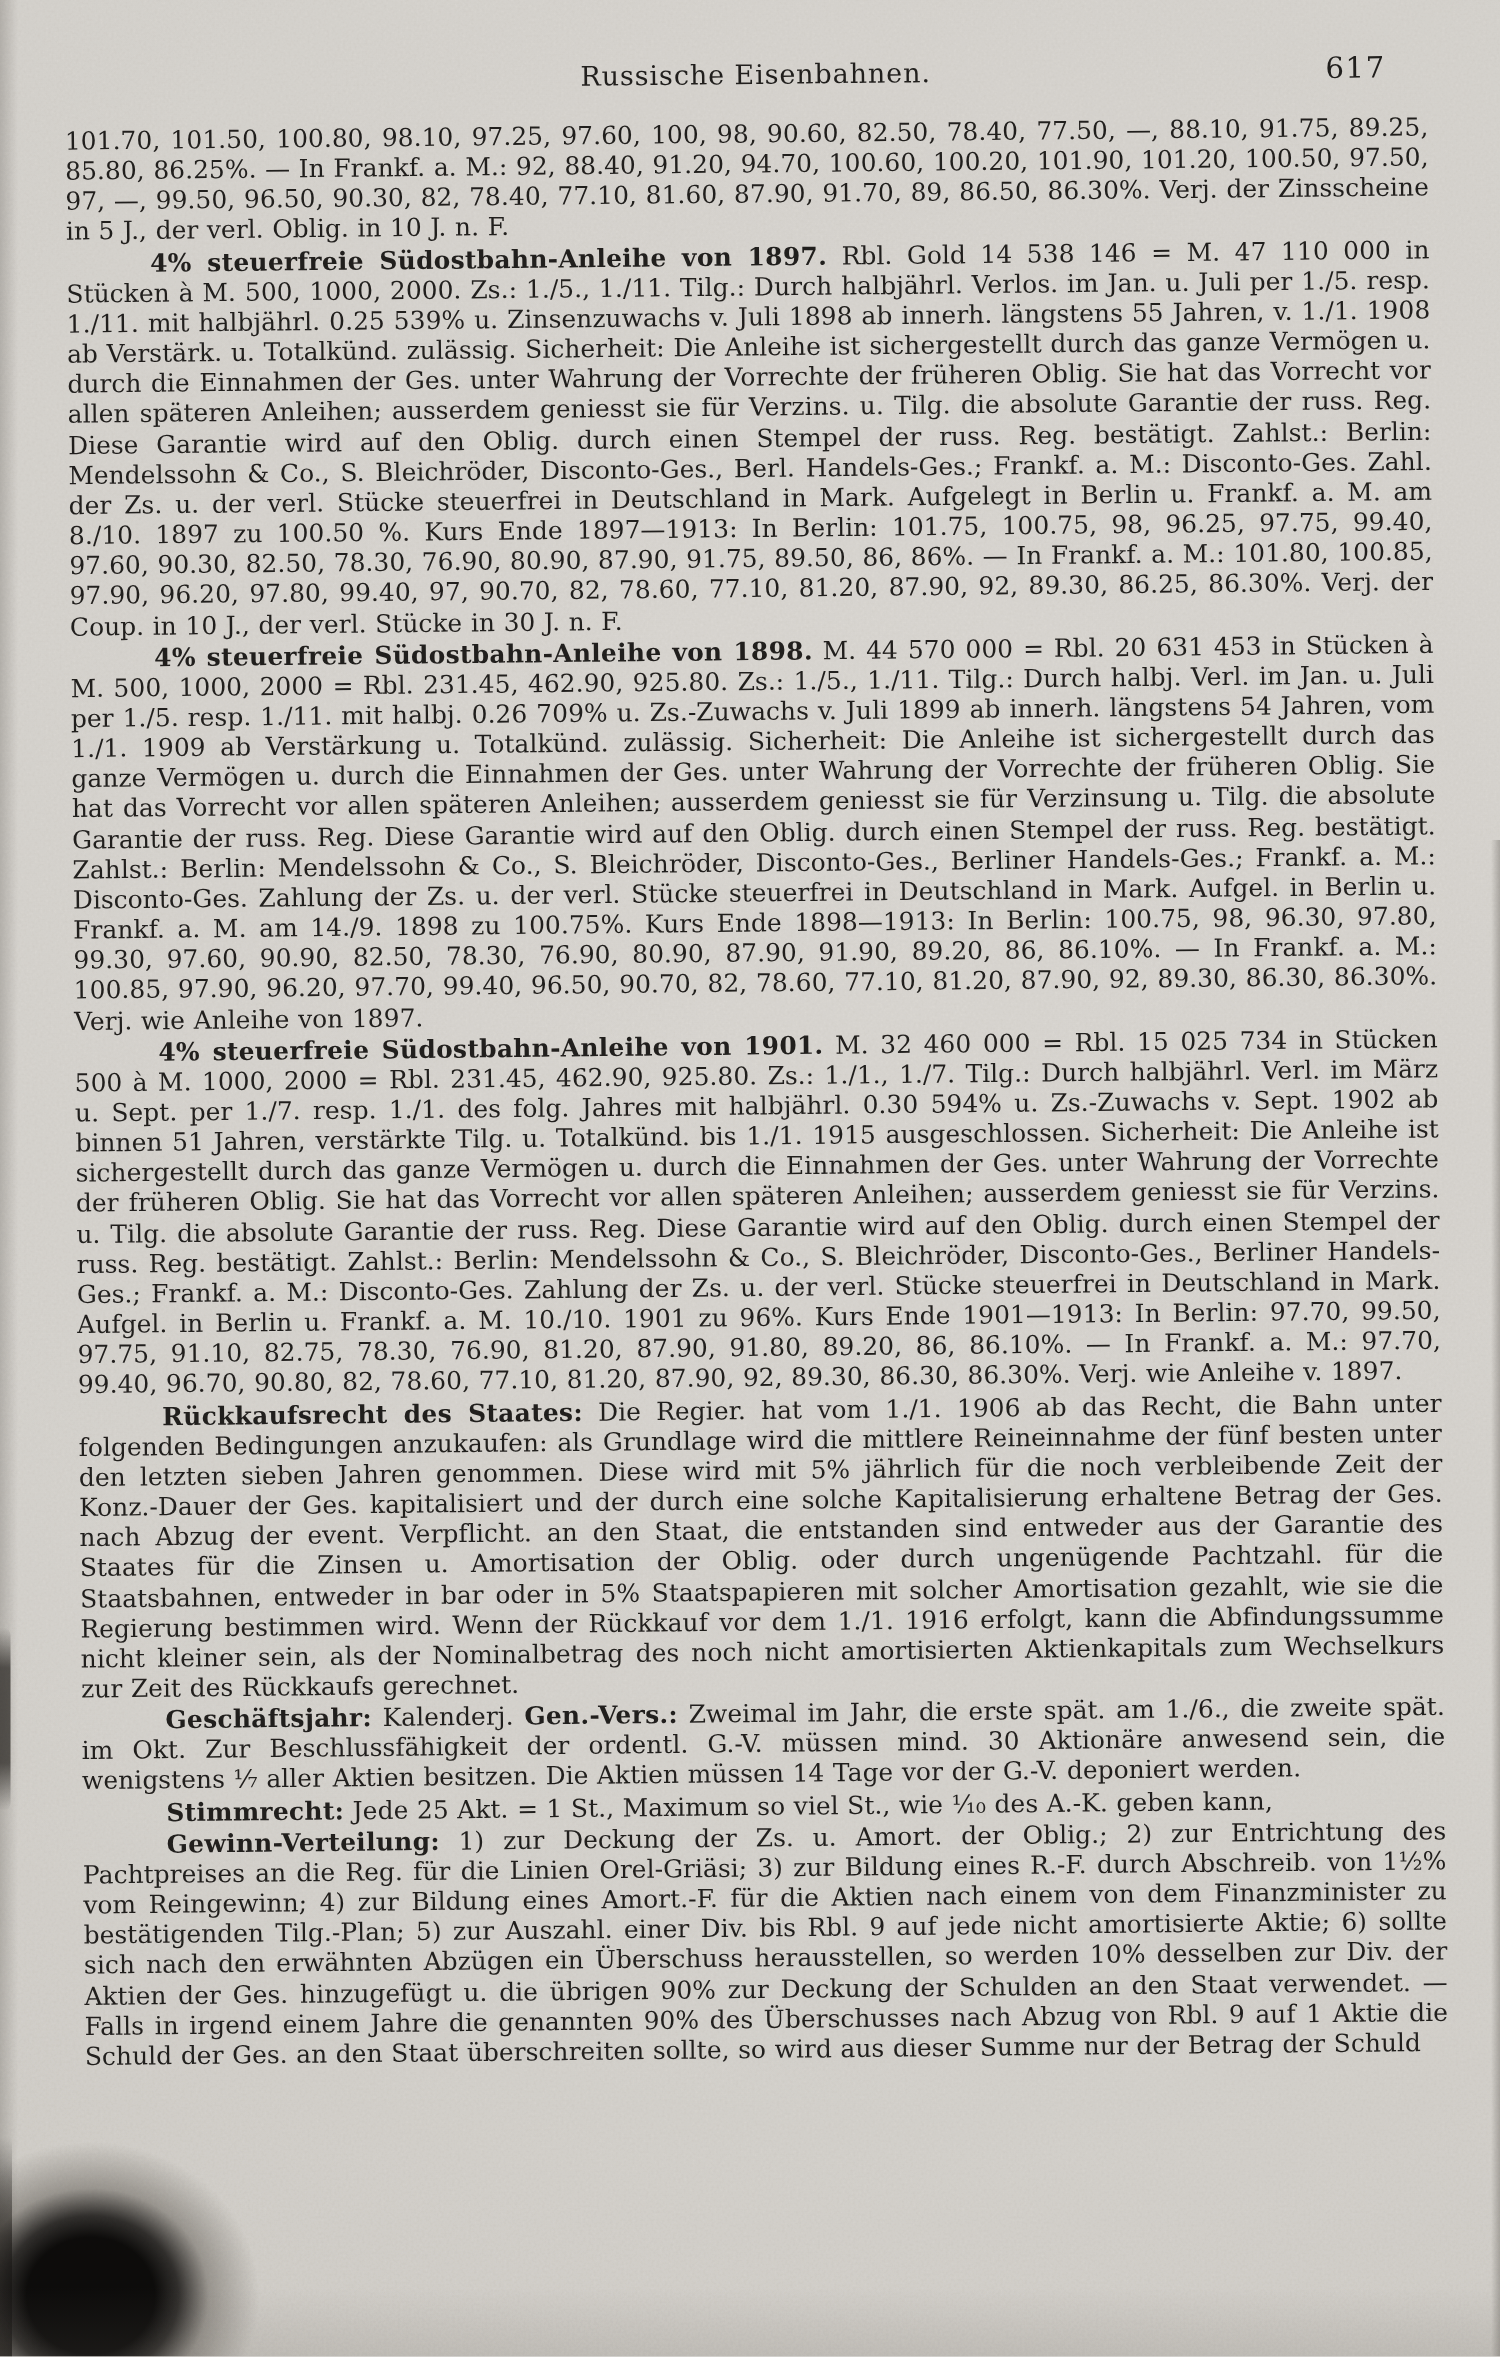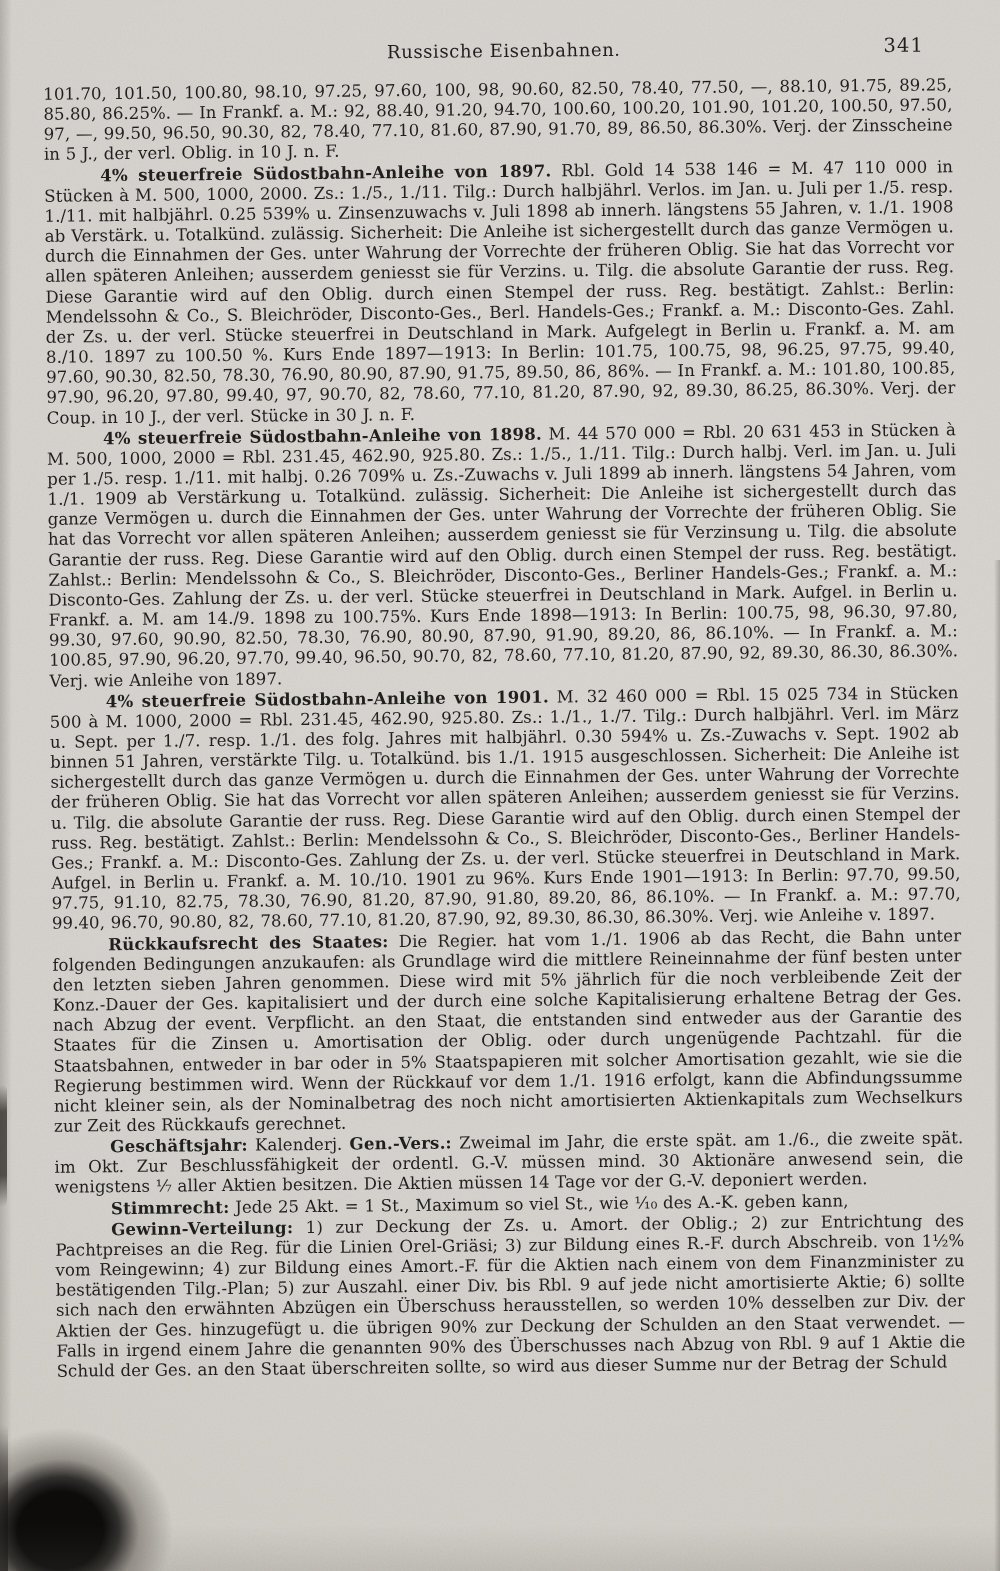--- a/index.html
+++ b/index.html
@@ -51,21 +51,21 @@
     background:linear-gradient(to bottom,rgba(100,95,88,0),rgba(100,95,88,.16));}
   .grain{position:absolute;inset:0;mix-blend-mode:multiply;opacity:.45;pointer-events:none;}
 </style>
 </head>
 <body>
 
 <div class="sheet">
   <div class="tilt">
     <div class="header">
       <div class="htitle">Russische Eisenbahnen.</div>
-      <div class="pagenum">341</div>
+      <div class="pagenum">617</div>
     </div>
     <div class="content">
         <p class="para"><span>101.70, 101.50, 100.80, 98.10, 97.25, 97.60, 100, 98, 90.60, 82.50, 78.40, 77.50, —, 88.10, 91.75, 89.25, 85.80, 86.25%. — In Frankf. a. M.: 92, 88.40, 91.20, 94.70, 100.60, 100.20, 101.90, 101.20, 100.50, 97.50, 97, —, 99.50, 96.50, 90.30, 82, 78.40, 77.10, 81.60, 87.90, 91.70, 89, 86.50, 86.30%. Verj. der Zinsscheine in 5 J., der verl. Oblig. in 10 J. n. F.</span></p>
         <p class="para indent"><b>4% steuerfreie Südostbahn-Anleihe von 1897.</b><span> Rbl. Gold 14 538 146 = M. 47 110 000 in Stücken à M. 500, 1000, 2000. Zs.: 1./5., 1./11. Tilg.: Durch halbjährl. Verlos. im Jan. u. Juli per 1./5. resp. 1./11. mit halbjährl. 0.25 539% u. Zinsenzuwachs v. Juli 1898 ab innerh. längstens 55 Jahren, v. 1./1. 1908 ab Verstärk. u. Totalkünd. zulässig. Sicherheit: Die Anleihe ist sichergestellt durch das ganze Vermögen u. durch die Einnahmen der Ges. unter Wahrung der Vorrechte der früheren Oblig. Sie hat das Vorrecht vor allen späteren Anleihen; ausserdem geniesst sie für Verzins. u. Tilg. die absolute Garantie der russ. Reg. Diese Garantie wird auf den Oblig. durch einen Stempel der russ. Reg. bestätigt. Zahlst.: Berlin: Mendelssohn &amp; Co., S. Bleichröder, Disconto-Ges., Berl. Handels-Ges.; Frankf. a. M.: Disconto-Ges. Zahl. der Zs. u. der verl. Stücke steuerfrei in Deutschland in Mark. Aufgelegt in Berlin u. Frankf. a. M. am 8./10. 1897 zu 100.50 %. Kurs Ende 1897—1913: In Berlin: 101.75, 100.75, 98, 96.25, 97.75, 99.40, 97.60, 90.30, 82.50, 78.30, 76.90, 80.90, 87.90, 91.75, 89.50, 86, 86%. — In Frankf. a. M.: 101.80, 100.85, 97.90, 96.20, 97.80, 99.40, 97, 90.70, 82, 78.60, 77.10, 81.20, 87.90, 92, 89.30, 86.25, 86.30%. Verj. der Coup. in 10 J., der verl. Stücke in 30 J. n. F.</span></p>
         <p class="para indent"><b>4% steuerfreie Südostbahn-Anleihe von 1898.</b><span> M. 44 570 000 = Rbl. 20 631 453 in Stücken à M. 500, 1000, 2000 = Rbl. 231.45, 462.90, 925.80. Zs.: 1./5., 1./11. Tilg.: Durch halbj. Verl. im Jan. u. Juli per 1./5. resp. 1./11. mit halbj. 0.26 709% u. Zs.-Zuwachs v. Juli 1899 ab innerh. längstens 54 Jahren, vom 1./1. 1909 ab Verstärkung u. Totalkünd. zulässig. Sicherheit: Die Anleihe ist sichergestellt durch das ganze Vermögen u. durch die Einnahmen der Ges. unter Wahrung der Vorrechte der früheren Oblig. Sie hat das Vorrecht vor allen späteren Anleihen; ausserdem geniesst sie für Verzinsung u. Tilg. die absolute Garantie der russ. Reg. Diese Garantie wird auf den Oblig. durch einen Stempel der russ. Reg. bestätigt. Zahlst.: Berlin: Mendelssohn &amp; Co., S. Bleichröder, Disconto-Ges., Berliner Handels-Ges.; Frankf. a. M.: Disconto-Ges. Zahlung der Zs. u. der verl. Stücke steuerfrei in Deutschland in Mark. Aufgel. in Berlin u. Frankf. a. M. am 14./9. 1898 zu 100.75%. Kurs Ende 1898—1913: In Berlin: 100.75, 98, 96.30, 97.80, 99.30, 97.60, 90.90, 82.50, 78.30, 76.90, 80.90, 87.90, 91.90, 89.20, 86, 86.10%. — In Frankf. a. M.: 100.85, 97.90, 96.20, 97.70, 99.40, 96.50, 90.70, 82, 78.60, 77.10, 81.20, 87.90, 92, 89.30, 86.30, 86.30%. Verj. wie Anleihe von 1897.</span></p>
         <p class="para indent"><b>4% steuerfreie Südostbahn-Anleihe von 1901.</b><span> M. 32 460 000 = Rbl. 15 025 734 in Stücken 500 à M. 1000, 2000 = Rbl. 231.45, 462.90, 925.80. Zs.: 1./1., 1./7. Tilg.: Durch halbjährl. Verl. im März u. Sept. per 1./7. resp. 1./1. des folg. Jahres mit halbjährl. 0.30 594% u. Zs.-Zuwachs v. Sept. 1902 ab binnen 51 Jahren, verstärkte Tilg. u. Totalkünd. bis 1./1. 1915 ausgeschlossen. Sicherheit: Die Anleihe ist sichergestellt durch das ganze Vermögen u. durch die Einnahmen der Ges. unter Wahrung der Vorrechte der früheren Oblig. Sie hat das Vorrecht vor allen späteren Anleihen; ausserdem geniesst sie für Verzins. u. Tilg. die absolute Garantie der russ. Reg. Diese Garantie wird auf den Oblig. durch einen Stempel der russ. Reg. bestätigt. Zahlst.: Berlin: Mendelssohn &amp; Co., S. Bleichröder, Disconto-Ges., Berliner Handels-Ges.; Frankf. a. M.: Disconto-Ges. Zahlung der Zs. u. der verl. Stücke steuerfrei in Deutschland in Mark. Aufgel. in Berlin u. Frankf. a. M. 10./10. 1901 zu 96%. Kurs Ende 1901—1913: In Berlin: 97.70, 99.50, 97.75, 91.10, 82.75, 78.30, 76.90, 81.20, 87.90, 91.80, 89.20, 86, 86.10%. — In Frankf. a. M.: 97.70, 99.40, 96.70, 90.80, 82, 78.60, 77.10, 81.20, 87.90, 92, 89.30, 86.30, 86.30%. Verj. wie Anleihe v. 1897.</span></p>
         <p class="para indent"><b>Rückkaufsrecht des Staates:</b><span> Die Regier. hat vom 1./1. 1906 ab das Recht, die Bahn unter folgenden Bedingungen anzukaufen: als Grundlage wird die mittlere Reineinnahme der fünf besten unter den letzten sieben Jahren genommen. Diese wird mit 5% jährlich für die noch verbleibende Zeit der Konz.-Dauer der Ges. kapitalisiert und der durch eine solche Kapitalisierung erhaltene Betrag der Ges. nach Abzug der event. Verpflicht. an den Staat, die entstanden sind entweder aus der Garantie des Staates für die Zinsen u. Amortisation der Oblig. oder durch ungenügende Pachtzahl. für die Staatsbahnen, entweder in bar oder in 5% Staatspapieren mit solcher Amortisation gezahlt, wie sie die Regierung bestimmen wird. Wenn der Rückkauf vor dem 1./1. 1916 erfolgt, kann die Abfindungssumme nicht kleiner sein, als der Nominalbetrag des noch nicht amortisierten Aktienkapitals zum Wechselkurs zur Zeit des Rückkaufs gerechnet.</span></p>
         <p class="para indent"><b>Geschäftsjahr:</b><span> Kalenderj.  </span><b>Gen.-Vers.:</b><span> Zweimal im Jahr, die erste spät. am 1./6., die zweite spät. im Okt. Zur Beschlussfähigkeit der ordentl. G.-V. müssen mind. 30 Aktionäre anwesend sein, die wenigstens ¹⁄₇ aller Aktien besitzen. Die Aktien müssen 14 Tage vor der G.-V. deponiert werden.</span></p>
         <p class="para indent"><b>Stimmrecht:</b><span> Jede 25 Akt. = 1 St., Maximum so viel St., wie ¹⁄₁₀ des A.-K. geben kann,</span></p>
         <p class="para indent"><b>Gewinn-Verteilung:</b><span> 1) zur Deckung der Zs. u. Amort. der Oblig.; 2) zur Entrichtung des Pachtpreises an die Reg. für die Linien Orel-Griäsi; 3) zur Bildung eines R.-F. durch Abschreib. von 1¹⁄₂% vom Reingewinn; 4) zur Bildung eines Amort.-F. für die Aktien nach einem von dem Finanzminister zu bestätigenden Tilg.-Plan; 5) zur Auszahl. einer Div. bis Rbl. 9 auf jede nicht amortisierte Aktie; 6) sollte sich nach den erwähnten Abzügen ein Überschuss herausstellen, so werden 10% desselben zur Div. der Aktien der Ges. hinzugefügt u. die übrigen 90% zur Deckung der Schulden an den Staat verwendet. — Falls in irgend einem Jahre die genannten 90% des Überschusses nach Abzug von Rbl. 9 auf 1 Aktie die Schuld der Ges. an den Staat überschreiten sollte, so wird aus dieser Summe nur der Betrag der Schuld</span></p>

